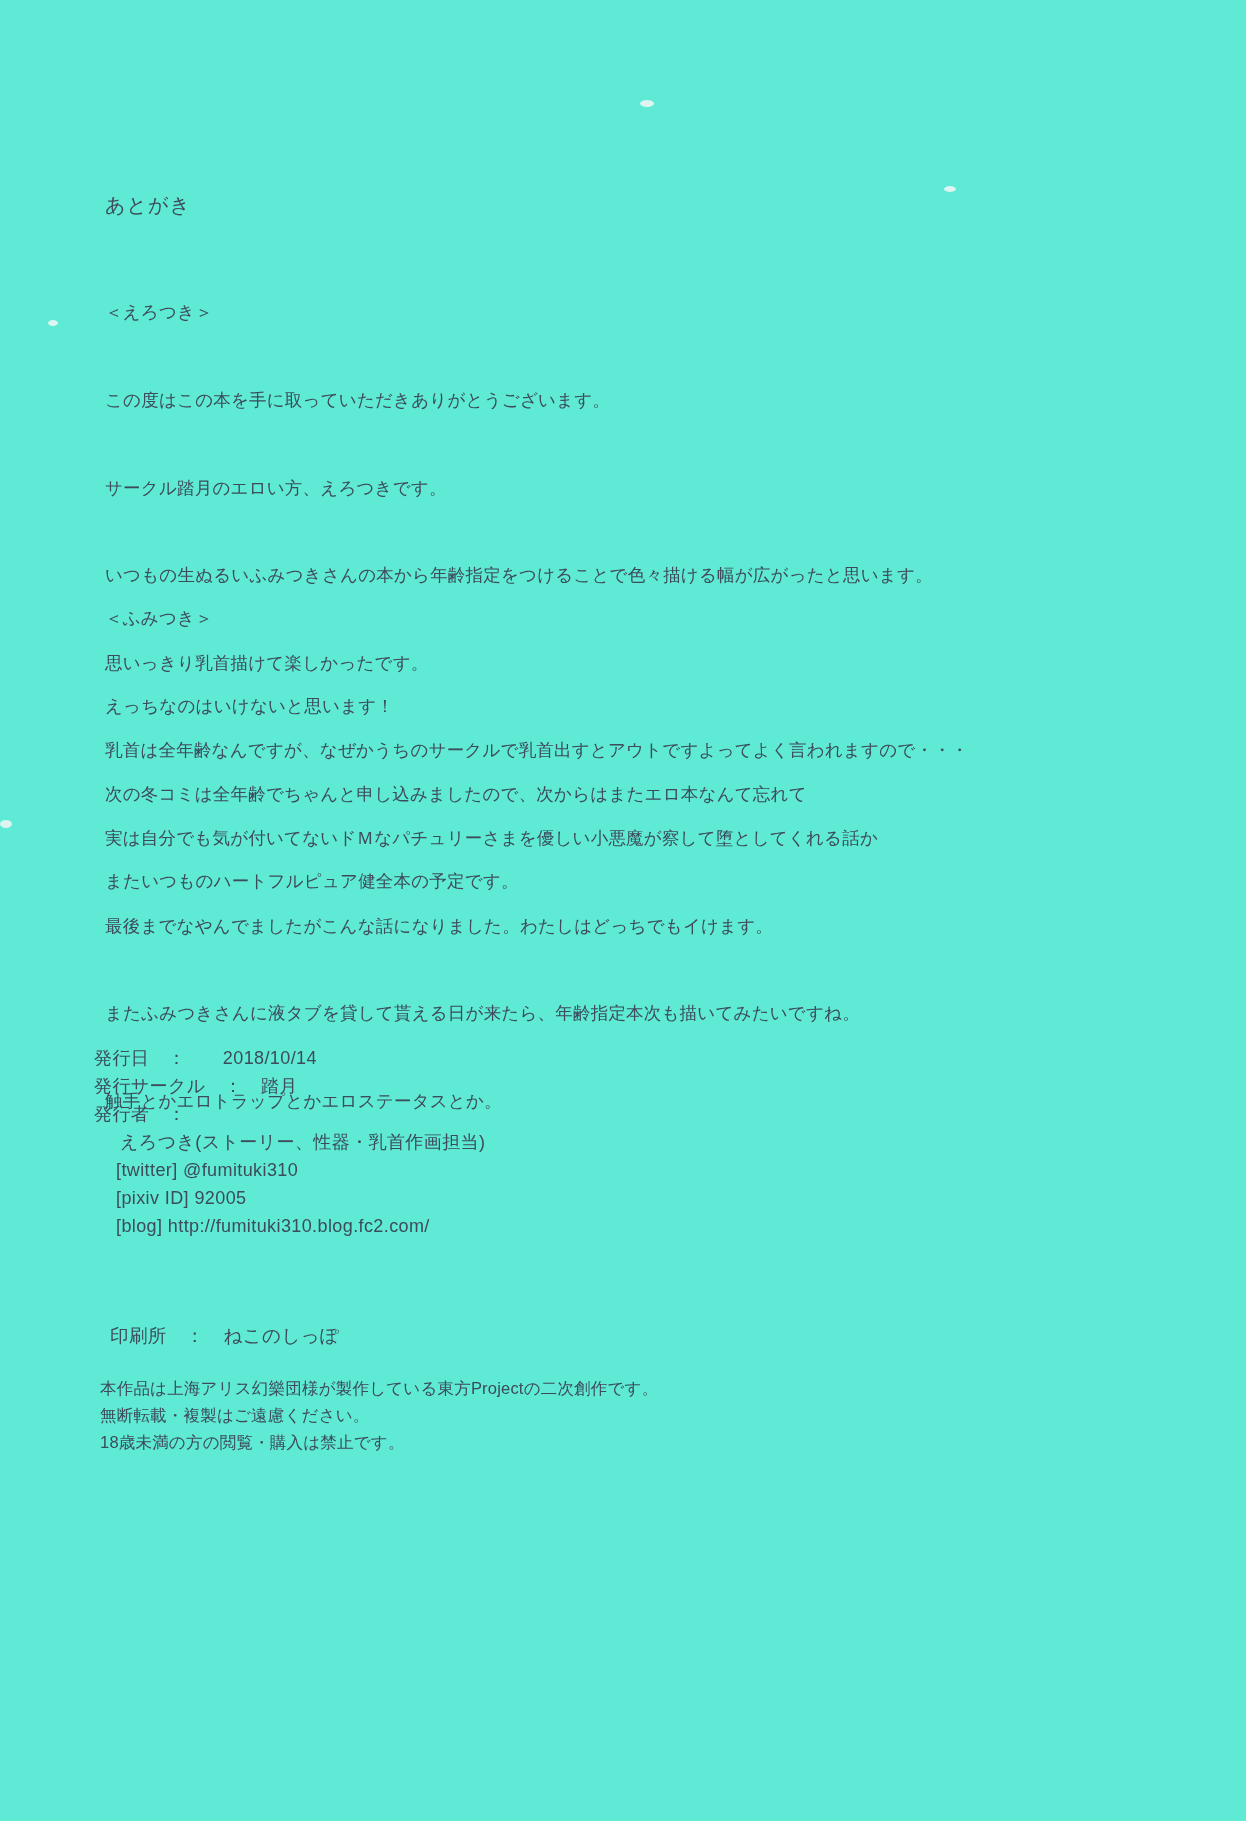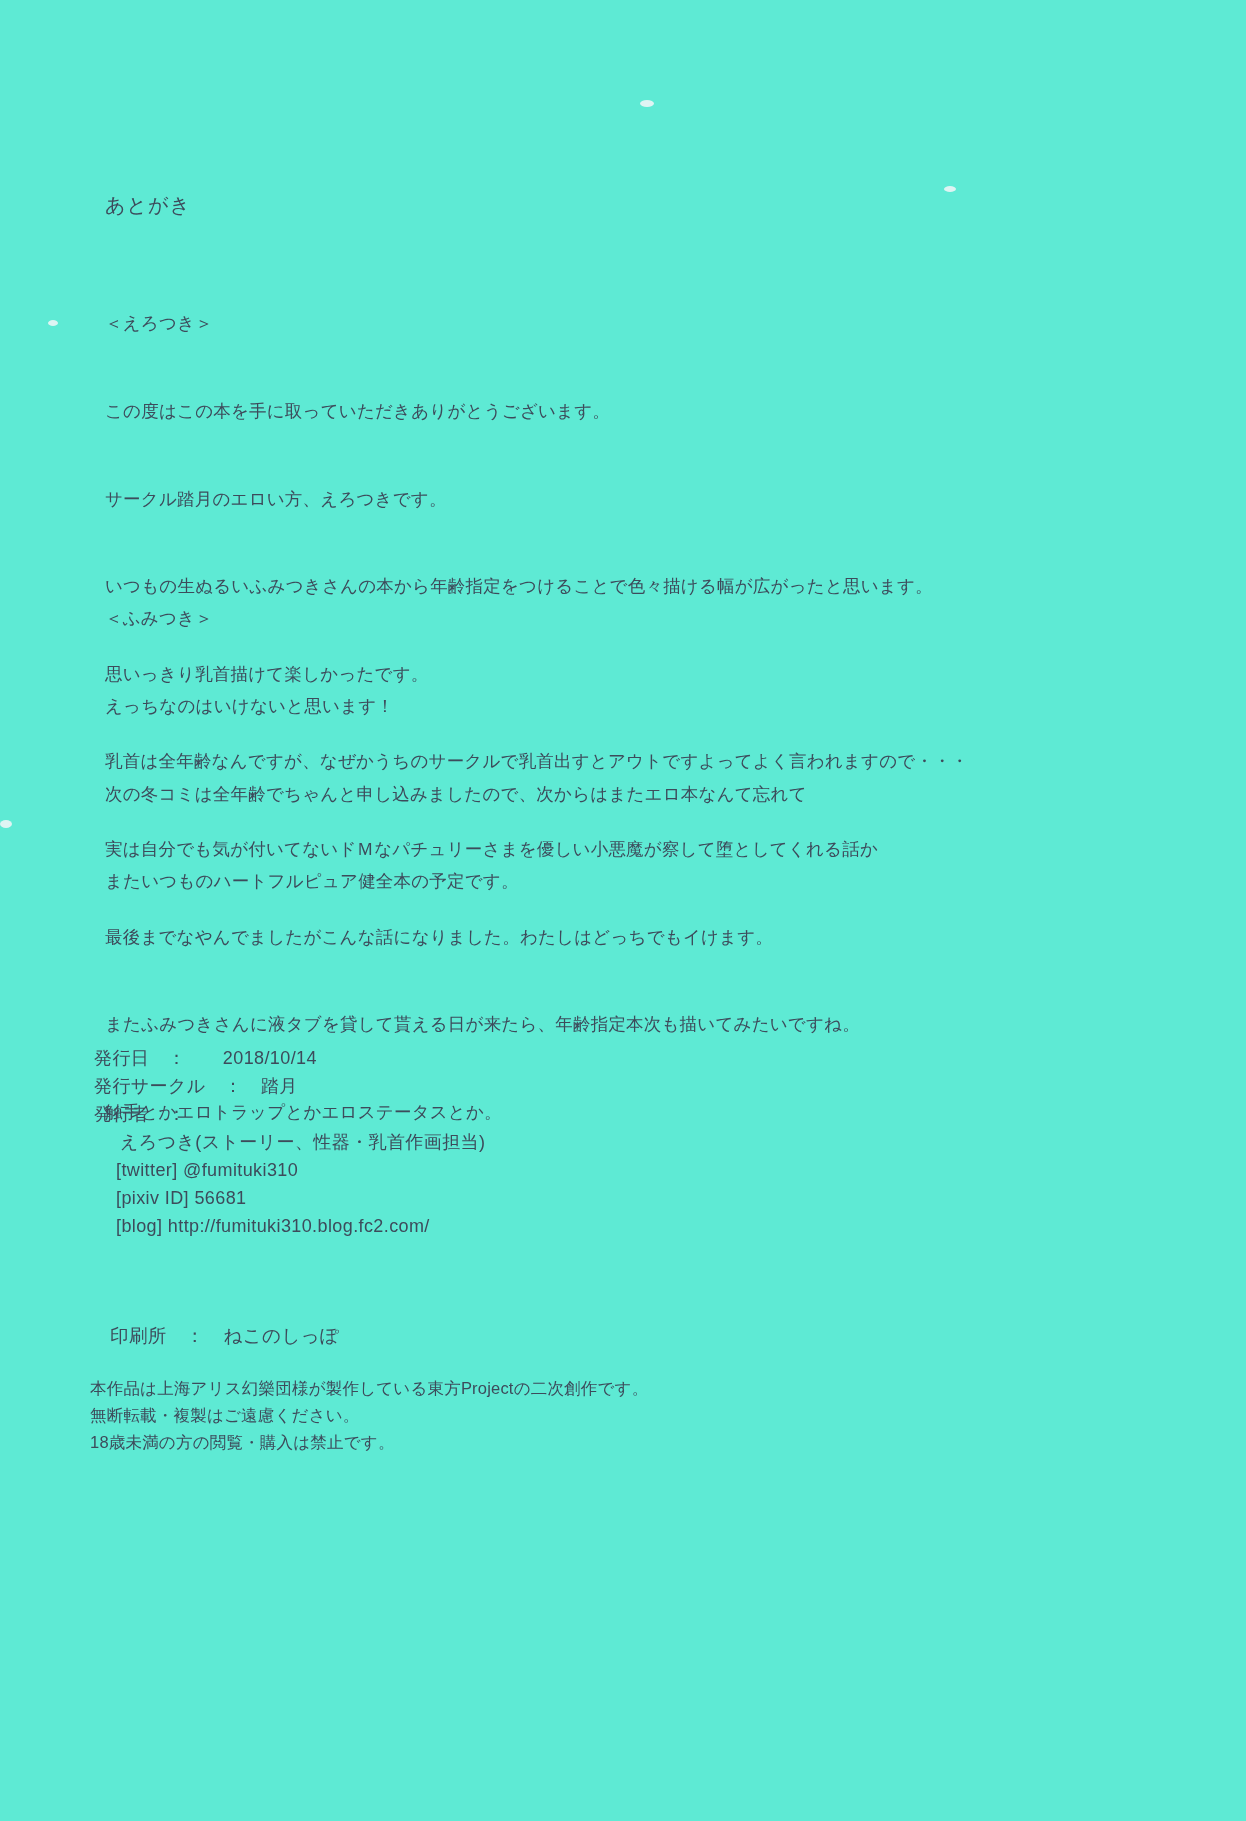--- a/index.html
+++ b/index.html
@@ -37,21 +37,21 @@
   }
   .section {
     position: absolute;
     left: 105px;
     font-size: 17.5px;
     line-height: 29.2px;
     color: #3d4b5b;
     letter-spacing: 0.2px;
     white-space: pre;
   }
-  #sect-erotsuki { top: 251px; }
+  #sect-erotsuki { top: 240px; }
   #sect-fumitsuki { top: 546px; }
   .section .line { display: block; }
   .section .heading { display: block; }
 
   .colophon {
     position: absolute;
     left: 94px;
     top: 1044px;
     font-size: 18px;
     line-height: 28px;
@@ -67,21 +67,21 @@
     left: 110px;
     top: 1323px;
     font-size: 18.5px;
     letter-spacing: 0.4px;
     white-space: pre;
     color: #3d4b5b;
   }
 
   .notices {
     position: absolute;
-    left: 90px;
+    left: 100px;
     top: 1375px;
     font-size: 16.5px;
     line-height: 27px;
     color: #3d4b5b;
     letter-spacing: 0.2px;
   }
   .notices .row { display: block; white-space: pre; }
 </style>
 </head>
 <body>
@@ -114,21 +114,21 @@
     <span class="line">次の冬コミは全年齢でちゃんと申し込みましたので、次からはまたエロ本なんて忘れて</span>
     <span class="line">またいつものハートフルピュア健全本の予定です。</span>
   </div>
 
   <div class="colophon">
     <span class="row"><span>発行日　：</span>　　<span>2018/10/14</span></span>
     <span class="row"><span>発行サークル　：</span>　<span>踏月</span></span>
     <span class="row">発行者　：</span>
     <span class="row indent2">えろつき(ストーリー、性器・乳首作画担当)</span>
     <span class="row indent1">[twitter] @fumituki310</span>
-    <span class="row indent1">[pixiv ID] 56681</span>
+    <span class="row indent1">[pixiv ID] 92005</span>
     <span class="row indent1">[blog] http://fumituki310.blog.fc2.com/</span>
   </div>
 
   <div class="printer"><span>印刷所　：</span>　<span>ねこのしっぽ</span></div>
 
   <div class="notices">
     <span class="row">本作品は上海アリス幻樂団様が製作している東方Projectの二次創作です。</span>
     <span class="row">無断転載・複製はご遠慮ください。</span>
     <span class="row">18歳未満の方の閲覧・購入は禁止です。</span>
   </div>

